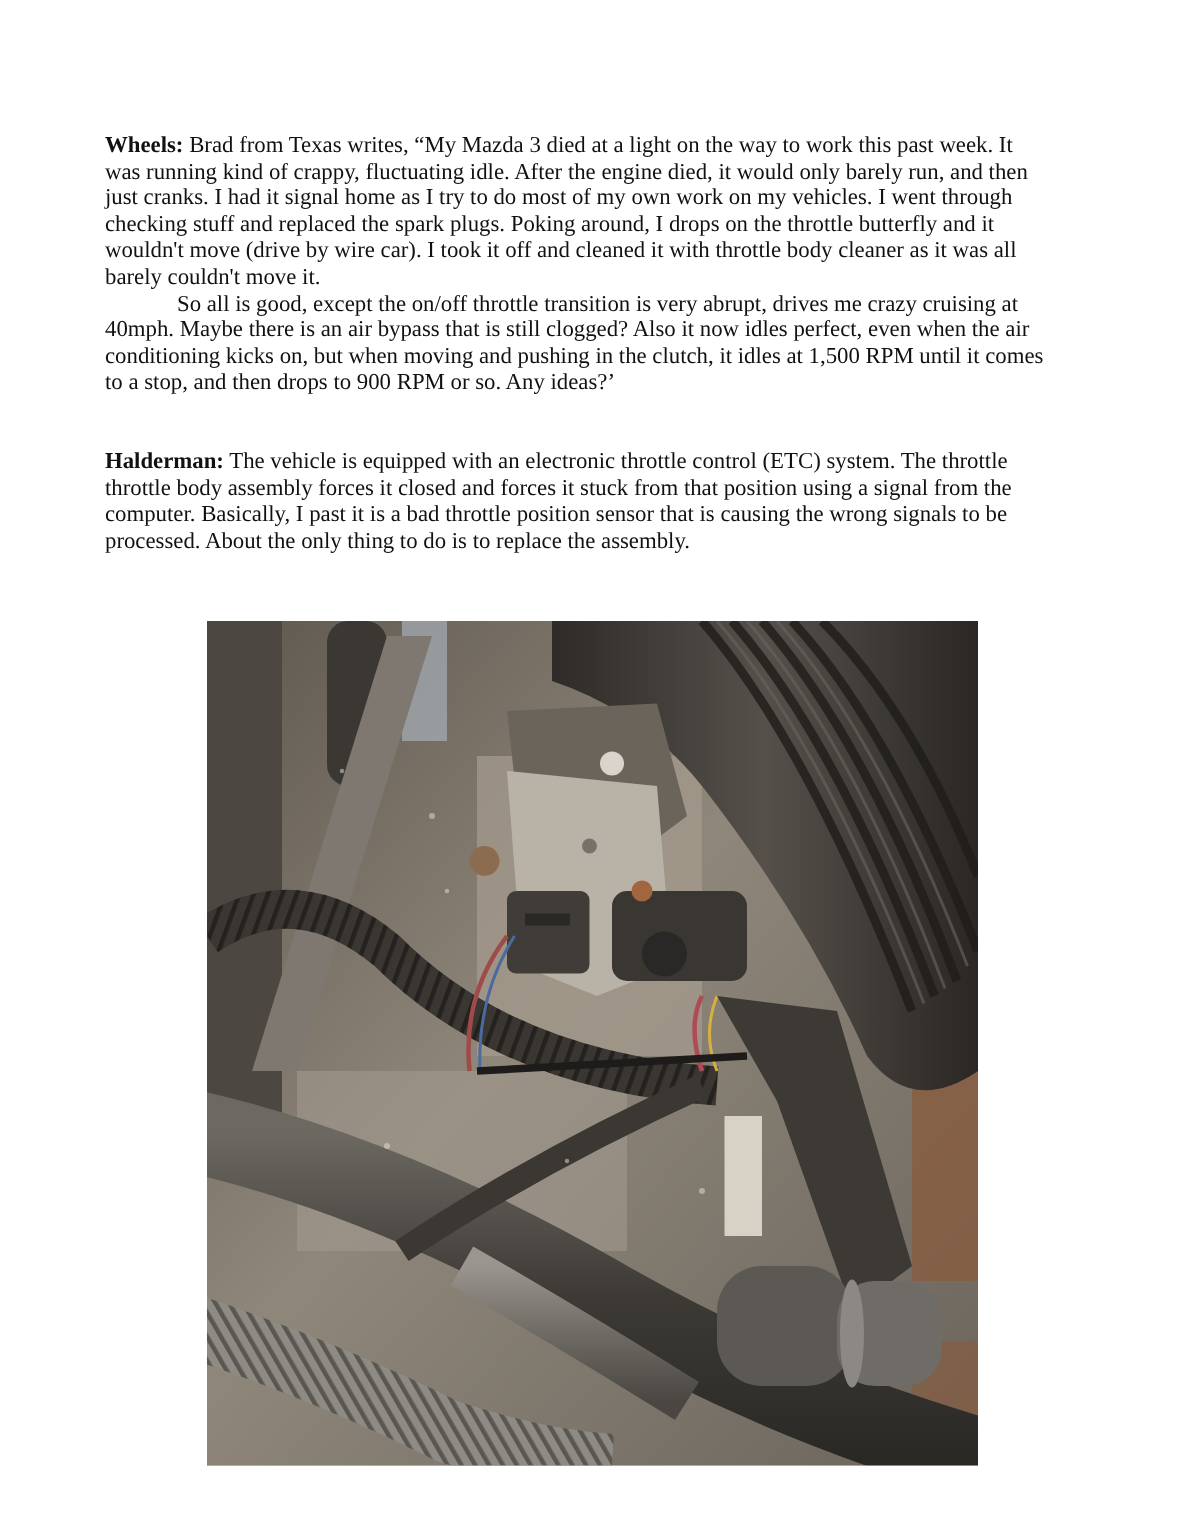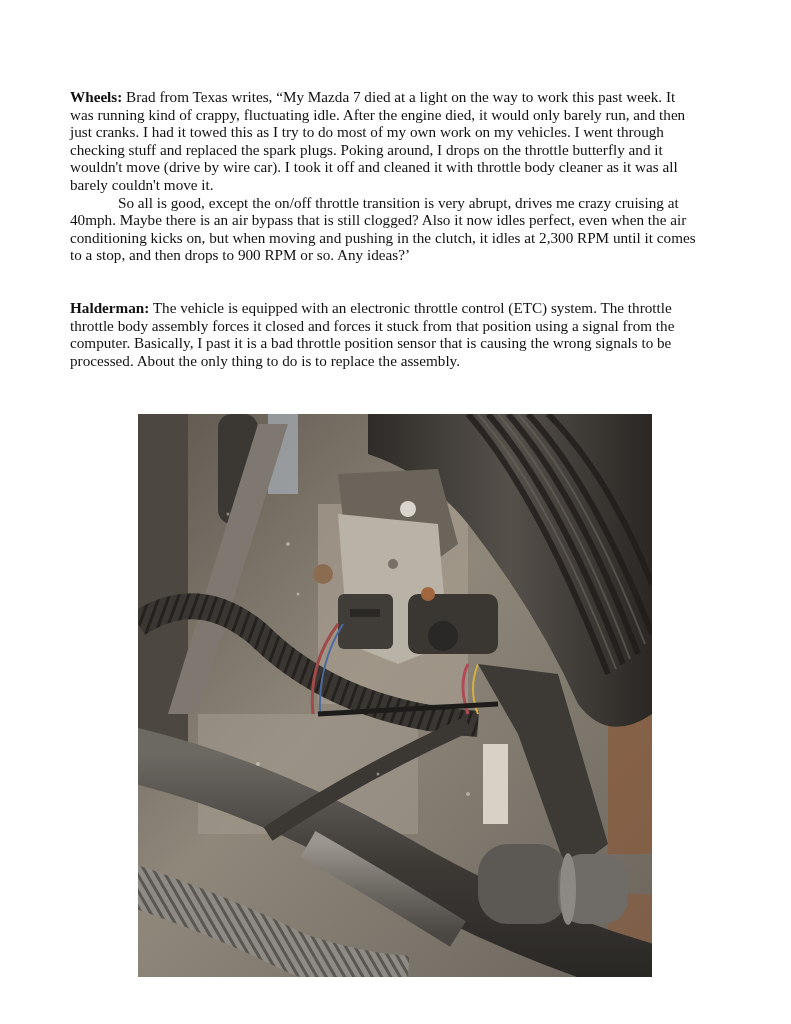--- a/index.html
+++ b/index.html
@@ -20,29 +20,29 @@
     overflow: hidden; background: #6d665c;
   }
   .photo svg { display: block; width: 100%; height: 100%; }
 </style>
 </head>
 <body>
 
 <div class="page">
 
   <div class="text-block" id="q-block">
-    <span class="line"><span class="speaker">Wheels:</span><span> Brad from Texas writes, “My Mazda 7 died at a light on the way to work this past week.  It</span></span>
+    <span class="line"><span class="speaker">Wheels:</span><span> Brad from Texas writes, “My Mazda 3 died at a light on the way to work this past week.  It</span></span>
     <span class="line">was running kind of crappy, fluctuating idle.  After the engine died, it would only barely run, and then</span>
-    <span class="line">just cranks.  I had it towed this as I try to do most of my own work on my vehicles.  I went through</span>
+    <span class="line">just cranks.  I had it signal home as I try to do most of my own work on my vehicles.  I went through</span>
     <span class="line">checking stuff and replaced the spark plugs.  Poking around, I drops on the throttle butterfly and it</span>
     <span class="line">wouldn't move (drive by wire car).  I took it off and cleaned it with throttle body cleaner as it was all</span>
     <span class="line">barely couldn't move it.</span>
     <span class="line indent">So all is good, except the on/off throttle transition is very abrupt, drives me crazy cruising at</span>
     <span class="line">40mph.  Maybe there is an air bypass that is still clogged?  Also it now idles perfect, even when the air</span>
-    <span class="line">conditioning kicks on, but when moving and pushing in the clutch, it idles at 2,300 RPM until it comes</span>
+    <span class="line">conditioning kicks on, but when moving and pushing in the clutch, it idles at 1,500 RPM until it comes</span>
     <span class="line">to a stop, and  then drops to 900 RPM or so.  Any ideas?’</span>
   </div>
 
   <div class="text-block" id="a-block">
     <span class="line"><span class="speaker">Halderman:</span><span> The vehicle is equipped with an electronic throttle control (ETC) system.  The throttle</span></span>
     <span class="line">throttle body assembly forces it closed and forces it stuck from that position using a signal from the</span>
     <span class="line">computer.  Basically, I past it is a bad throttle position sensor that is causing the wrong signals to be</span>
     <span class="line">processed.  About the only thing to do is to replace the assembly.</span>
   </div>
 

